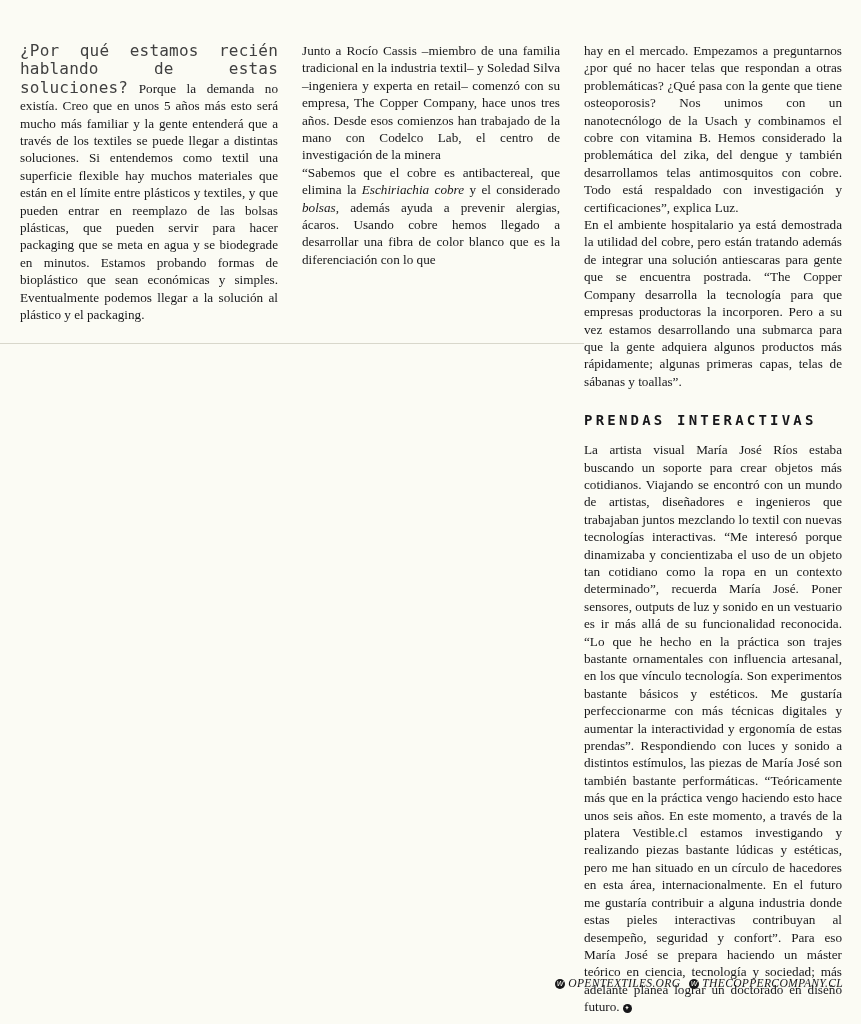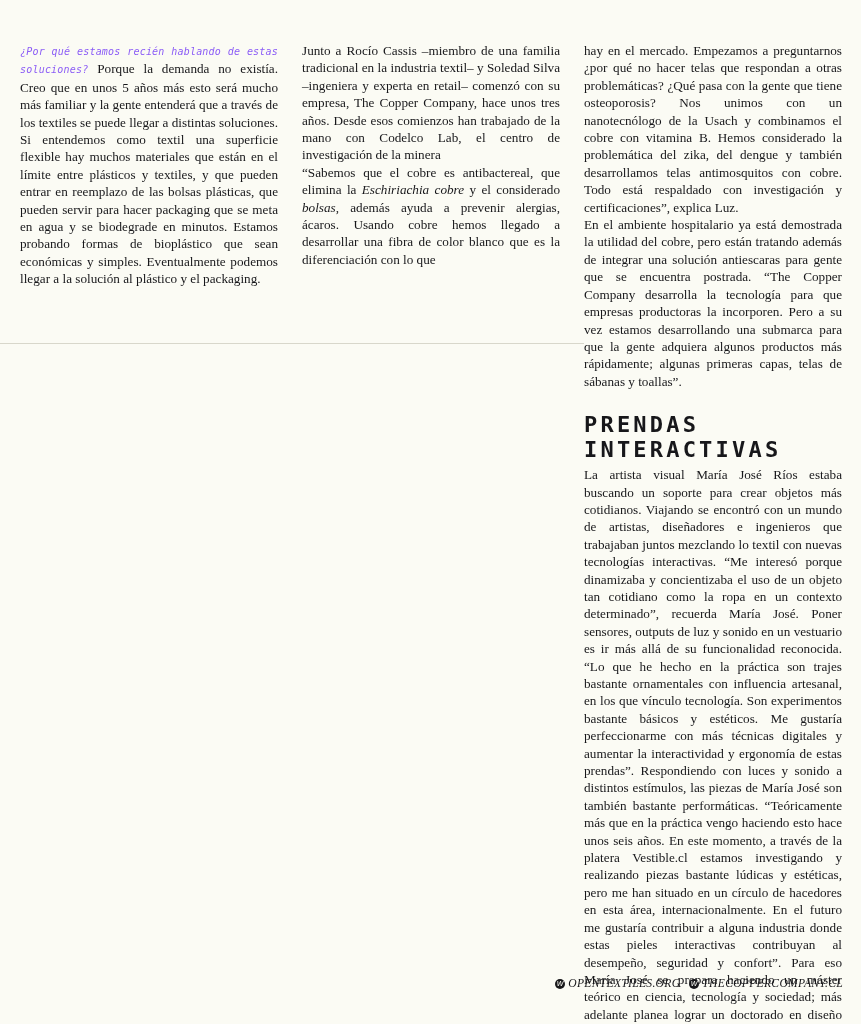--- a/index.html
+++ b/index.html
@@ -38,33 +38,32 @@
     text-align: justify;
     text-justify: inter-word;
     hyphens: manual;
     color: #17171a;
   }
   .col p + p {
     margin-top: 0px;
   }
   .lead {
     font-family: "DejaVu Sans Mono", monospace;
-    font-size: 10px;
+    font-size: 16px;
     letter-spacing: 0.2px;
-    color: #8b5cf6;
-    font-style: italic;
+    color: #404040;
   }
   .italic { font-style: italic; }
 
   .section-head {
     font-family: "DejaVu Sans Mono", monospace;
-    font-size: 22px;
+    font-size: 14px;
     letter-spacing: 3.2px;
     color: #17171a;
-    margin: 22px 0 4px 0;
+    margin: 22px 0 13px 0;
     text-transform: uppercase;
   }
 
   
   .rule {
     position: absolute;
     left: 0px;
     top: 343px;
     width: 584px;
     height: 1px;

